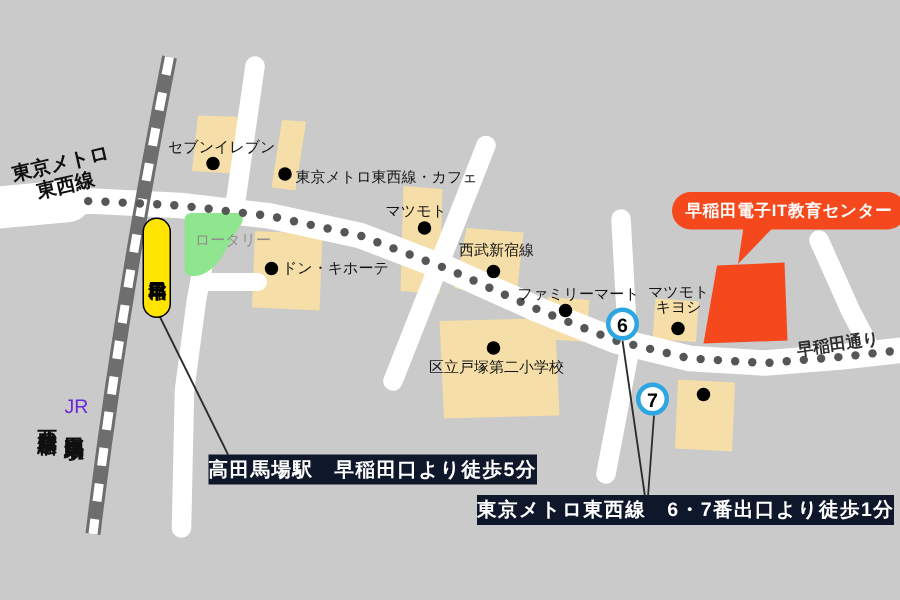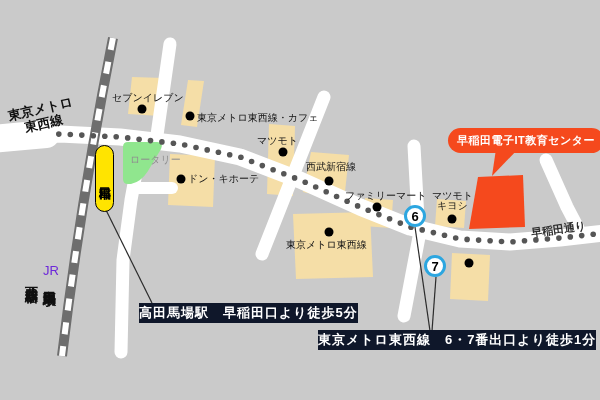--- a/index.html
+++ b/index.html
@@ -165,21 +165,21 @@
   <div class="poi-label abs" style="left:112px;top:91px;">セブンイレブン</div>
   <div class="poi-label abs" style="left:197px;top:111px;">東京メトロ東西線・カフェ</div>
   <div class="poi-label abs" style="left:257px;top:134px;">マツモト</div>
   <div class="poi-label abs" style="left:188px;top:172px;">ドン・キホーテ</div>
   <div class="poi-label abs" style="left:306px;top:160px;">西武新宿線</div>
   <div class="poi-label abs" style="left:345px;top:189px;">ファミリーマート</div>
   <div class="poi-label abs matsukiyo" style="left:432px;top:191px;">
     <div>マツモト</div>
     <div>キヨシ</div>
   </div>
-  <div class="poi-label abs" style="left:286px;top:238px;">東京メトロ東西線</div>
+  <div class="poi-label abs" style="left:286px;top:238px;">区立戸塚第二小学校</div>
 
   <div class="poi-label abs gray-label" style="left:130px;top:153px;">ロータリー</div>
   <div class="poi-label abs road-name" style="left:531px;top:222px;">早稲田通り</div>
 
   <div class="abs metro-name">
     <div>東京メトロ</div>
     <div>東西線</div>
   </div>
 
   <div class="abs jr-label">JR</div>

